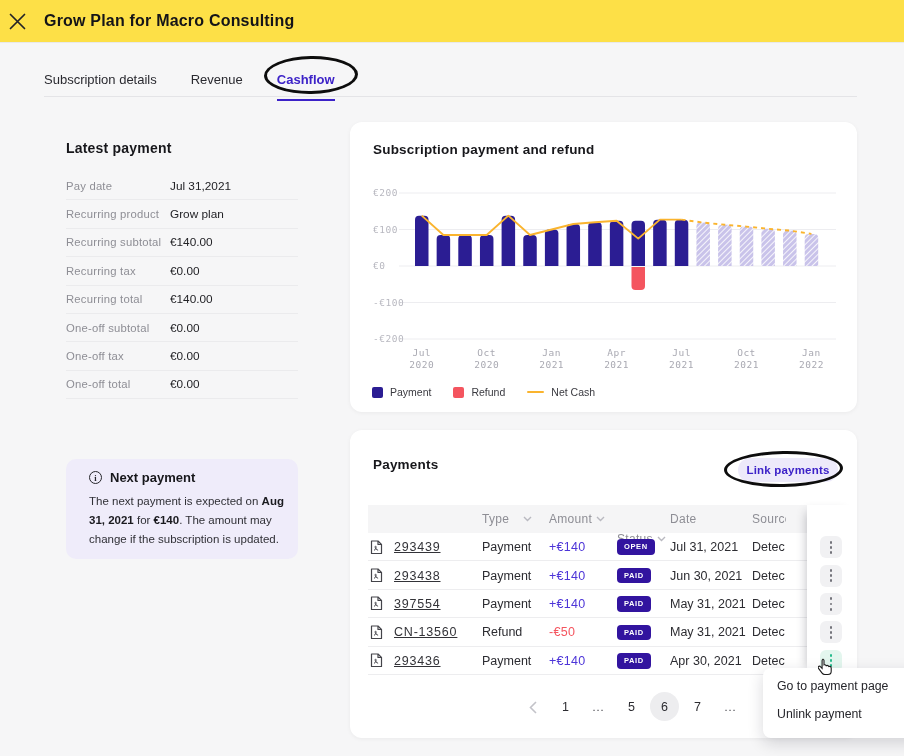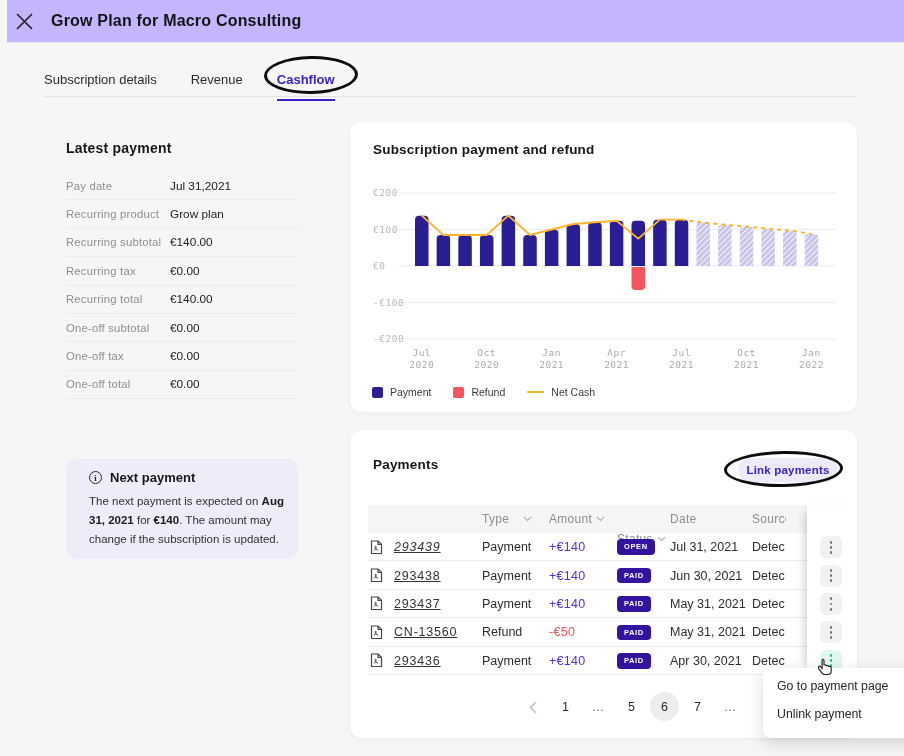--- a/index.html
+++ b/index.html
@@ -1,18 +1,18 @@
 <!DOCTYPE html>
 <html><head>
 <meta charset="utf-8">
 <style>
   *{box-sizing:border-box}
   html,body{margin:0;padding:0}
   body{width:904px;height:756px;background:#f6f6f7;font-family:"Liberation Sans",sans-serif;position:relative;overflow:hidden}
-  .hdr{position:absolute;top:0;left:7px;right:0;height:43px;background:#c4b5fd;border-bottom:1px solid #e9e9ea}
+  .hdr{position:absolute;top:0;left:0;right:0;height:43px;background:#fde047;border-bottom:1px solid #e9e9ea}
   .hdr h1{position:absolute;left:44px;top:12px;margin:0;font-size:16px;font-weight:700;color:#141418;letter-spacing:.2px}
   .close{position:absolute;left:9px;top:13px;width:17px;height:17px;cursor:pointer}
   .tabs{position:absolute;top:72px;left:44px;display:flex;gap:34px;font-size:13px;color:#2a2a30}
   .tab{padding-bottom:12px}
   .tab.active{color:#3c22c8;font-weight:700;border-bottom:2.5px solid #3c22c8}
   .tabline{position:absolute;top:96px;left:44px;width:813px;height:1px;background:#e4e4e7}
   
   .lp-title{position:absolute;left:66px;top:140px;margin:0;font-size:14px;font-weight:700;color:#17171b;letter-spacing:.2px}
   .kv{position:absolute;left:66px;top:172px;width:232px}
   .kv-row{height:28.4px;display:flex;align-items:center;border-bottom:1px solid #ebebed}
@@ -230,21 +230,21 @@
     </div>
   <div class="rows" id="rows">
       <div class="trow">
         <div class="td" style="left: 2px; width: 16px;">
           <svg width="13" height="15" viewBox="0 0 13 15">
             <path d="M1.5 1 h6.5 l3.5 3.5 v9 h-10 z" fill="none" stroke="#44444a" stroke-width="1.2" stroke-linejoin="round"></path>
             <path d="M8 1 v3.5 h3.5" fill="none" stroke="#44444a" stroke-width="1.2" stroke-linejoin="round"></path>
             <path d="M4 10.5 c1-.4 2.5-2.8 2-4 -.2-.5-.8-.4-.9.1 -.2 1.2 1.5 3.5 3 3.6" fill="none" stroke="#44444a" stroke-width="1"></path>
           </svg>
         </div>
-        <div class="td" style="left: 26px; width: 84px; font-style: italic;">
+        <div class="td" style="left: 26px; width: 84px;">
           <span class="receipt">293439</span>
         </div>
         <div class="td" style="left: 114px; width: 64px;">Payment</div>
         <div class="td" style="left: 181px; width: 64px;">
           <span class="amt-pos">+€140</span>
         </div>
         <div class="td" style="left: 249px; width: 50px;">
           <span class="badge">OPEN</span>
         </div>
         <div class="td" style="left: 302px; width: 80px;">Jul 31, 2021</div>
@@ -273,21 +273,21 @@
       </div>
       <div class="trow">
         <div class="td" style="left: 2px; width: 16px;">
           <svg width="13" height="15" viewBox="0 0 13 15">
             <path d="M1.5 1 h6.5 l3.5 3.5 v9 h-10 z" fill="none" stroke="#44444a" stroke-width="1.2" stroke-linejoin="round"></path>
             <path d="M8 1 v3.5 h3.5" fill="none" stroke="#44444a" stroke-width="1.2" stroke-linejoin="round"></path>
             <path d="M4 10.5 c1-.4 2.5-2.8 2-4 -.2-.5-.8-.4-.9.1 -.2 1.2 1.5 3.5 3 3.6" fill="none" stroke="#44444a" stroke-width="1"></path>
           </svg>
         </div>
         <div class="td" style="left: 26px; width: 84px;">
-          <span class="receipt">293437</span>
+          <span class="receipt">397554</span>
         </div>
         <div class="td" style="left: 114px; width: 64px;">Payment</div>
         <div class="td" style="left: 181px; width: 64px;">
           <span class="amt-pos">+€140</span>
         </div>
         <div class="td" style="left: 249px; width: 50px;">
           <span class="badge">PAID</span>
         </div>
         <div class="td" style="left: 302px; width: 80px;">May 31, 2021</div>
         <div class="td" style="left: 384px; width: 33px;">Detected</div>

